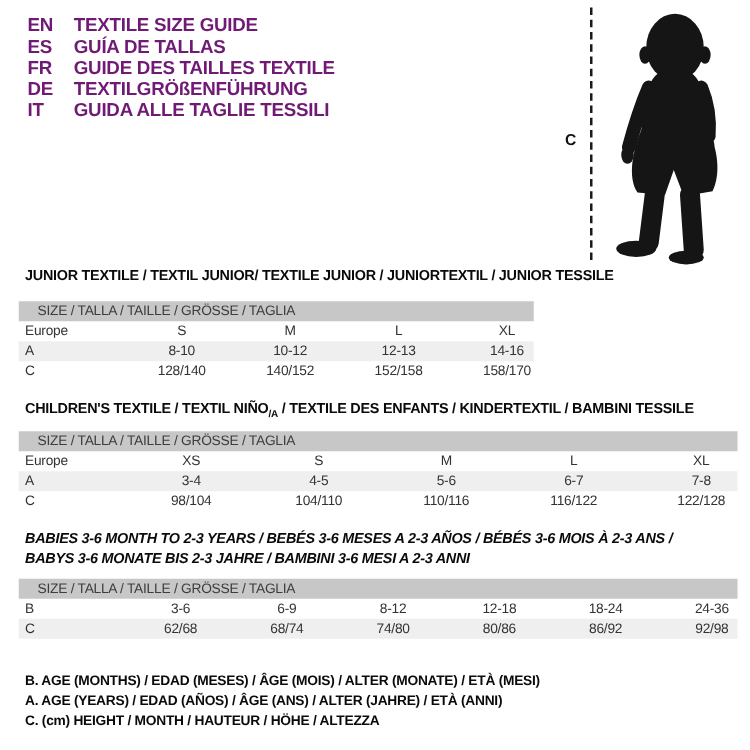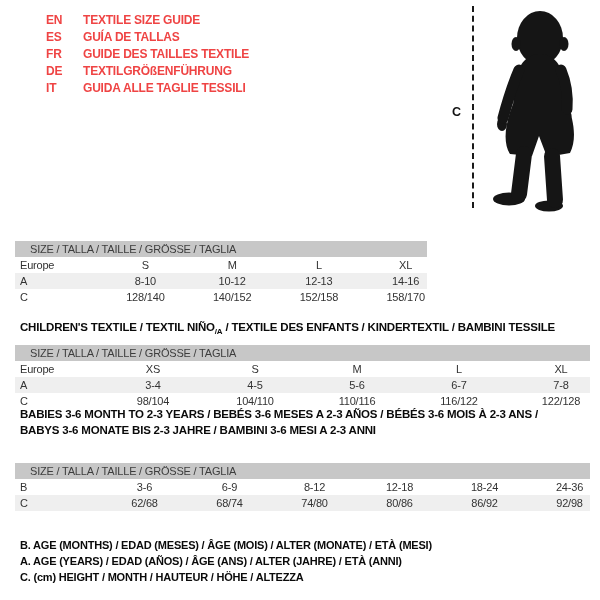--- a/index.html
+++ b/index.html
@@ -1,33 +1,33 @@
 <!DOCTYPE html>
 <html><head>
 <meta charset="utf-8">
 <style>
   html,body{margin:0;padding:0;background:#fff;}
   .canvas{
     position:relative;width:600px;height:600px;background:#ffffff;overflow:hidden;
     font-family:"Liberation Sans","DejaVu Sans",sans-serif;color:#1a1a1a;letter-spacing:-0.2px;
   }
   
-  .lang-block{position:absolute;left:22px;top:12px;font-weight:bold;font-size:12px;line-height:17px;color:#ef4444;margin-left:24px;}
+  .lang-block{position:absolute;left:22px;top:12px;font-weight:bold;font-size:15px;line-height:17px;color:#701a75;}
   .lang-row{white-space:nowrap;}
   .lang-code{display:inline-block;width:37px;}
   
   .measure-line{position:absolute;left:472px;top:6px;height:202px;width:0;border-left:2px dashed #1a1a1a;}
   .measure-label{position:absolute;left:452px;top:105px;font-weight:bold;font-size:12.5px;color:#111;}
   .baby{position:absolute;left:480px;top:8px;}
   
   .tbl-title{position:absolute;left:20px;font-weight:bold;font-size:11.5px;line-height:16px;color:#0a0a0a;white-space:nowrap;}
   .tbl-title sub{font-size:8px;}
   .title-junior{top:213px;}
   .title-children{top:319px;}
-  .title-babies{top:406px;}
+  .title-babies{top:423px;font-style:italic;}
   
   .table{position:absolute;left:15px;}
   .tbl-junior{top:241px;width:412px;}
   .tbl-children{top:345px;width:575px;}
   .tbl-babies{top:463px;width:575px;}
   .size-bar{height:16px;line-height:16px;background:#c7c7c7;color:#3d3d3d;padding-left:15px;font-size:11px;}
   .trow{display:flex;height:16px;line-height:16px;font-size:11px;color:#333;gap:44px;}
   .trow.alt{background:#efefef;}
   .tcell{flex:1;text-align:center;}
   .tcell.tlabel{flex:0 0 60px;text-align:left;padding-left:5px;}
@@ -64,20 +64,21 @@
       <ellipse cx="67" cy="198" rx="14" ry="5.5"></ellipse>
     </g>
     <g fill="none" stroke="#151515" stroke-linecap="round">
       <path d="M37,62 C31,76 25,95 21,110" stroke-width="11"></path>
       <path d="M79,62 C84,74 86,88 85,101" stroke-width="11"></path>
       <path d="M42,146 L37,186" stroke-width="16"></path>
       <path d="M70,148 L73,192" stroke-width="16"></path>
     </g>
   </svg>
 
+  <div class="tbl-title title-junior">JUNIOR TEXTILE / TEXTIL JUNIOR/ TEXTILE JUNIOR / JUNIORTEXTIL / JUNIOR TESSILE</div>
   <div class="table tbl-junior">
     <div class="size-bar">SIZE / TALLA / TAILLE / GRÖSSE / TAGLIA</div>
     <div>
         <div class="trow">
           <div class="tcell tlabel">Europe</div>
           <div class="tcell">S</div>
           <div class="tcell">M</div>
           <div class="tcell">L</div>
           <div class="tcell">XL</div>
         </div>

